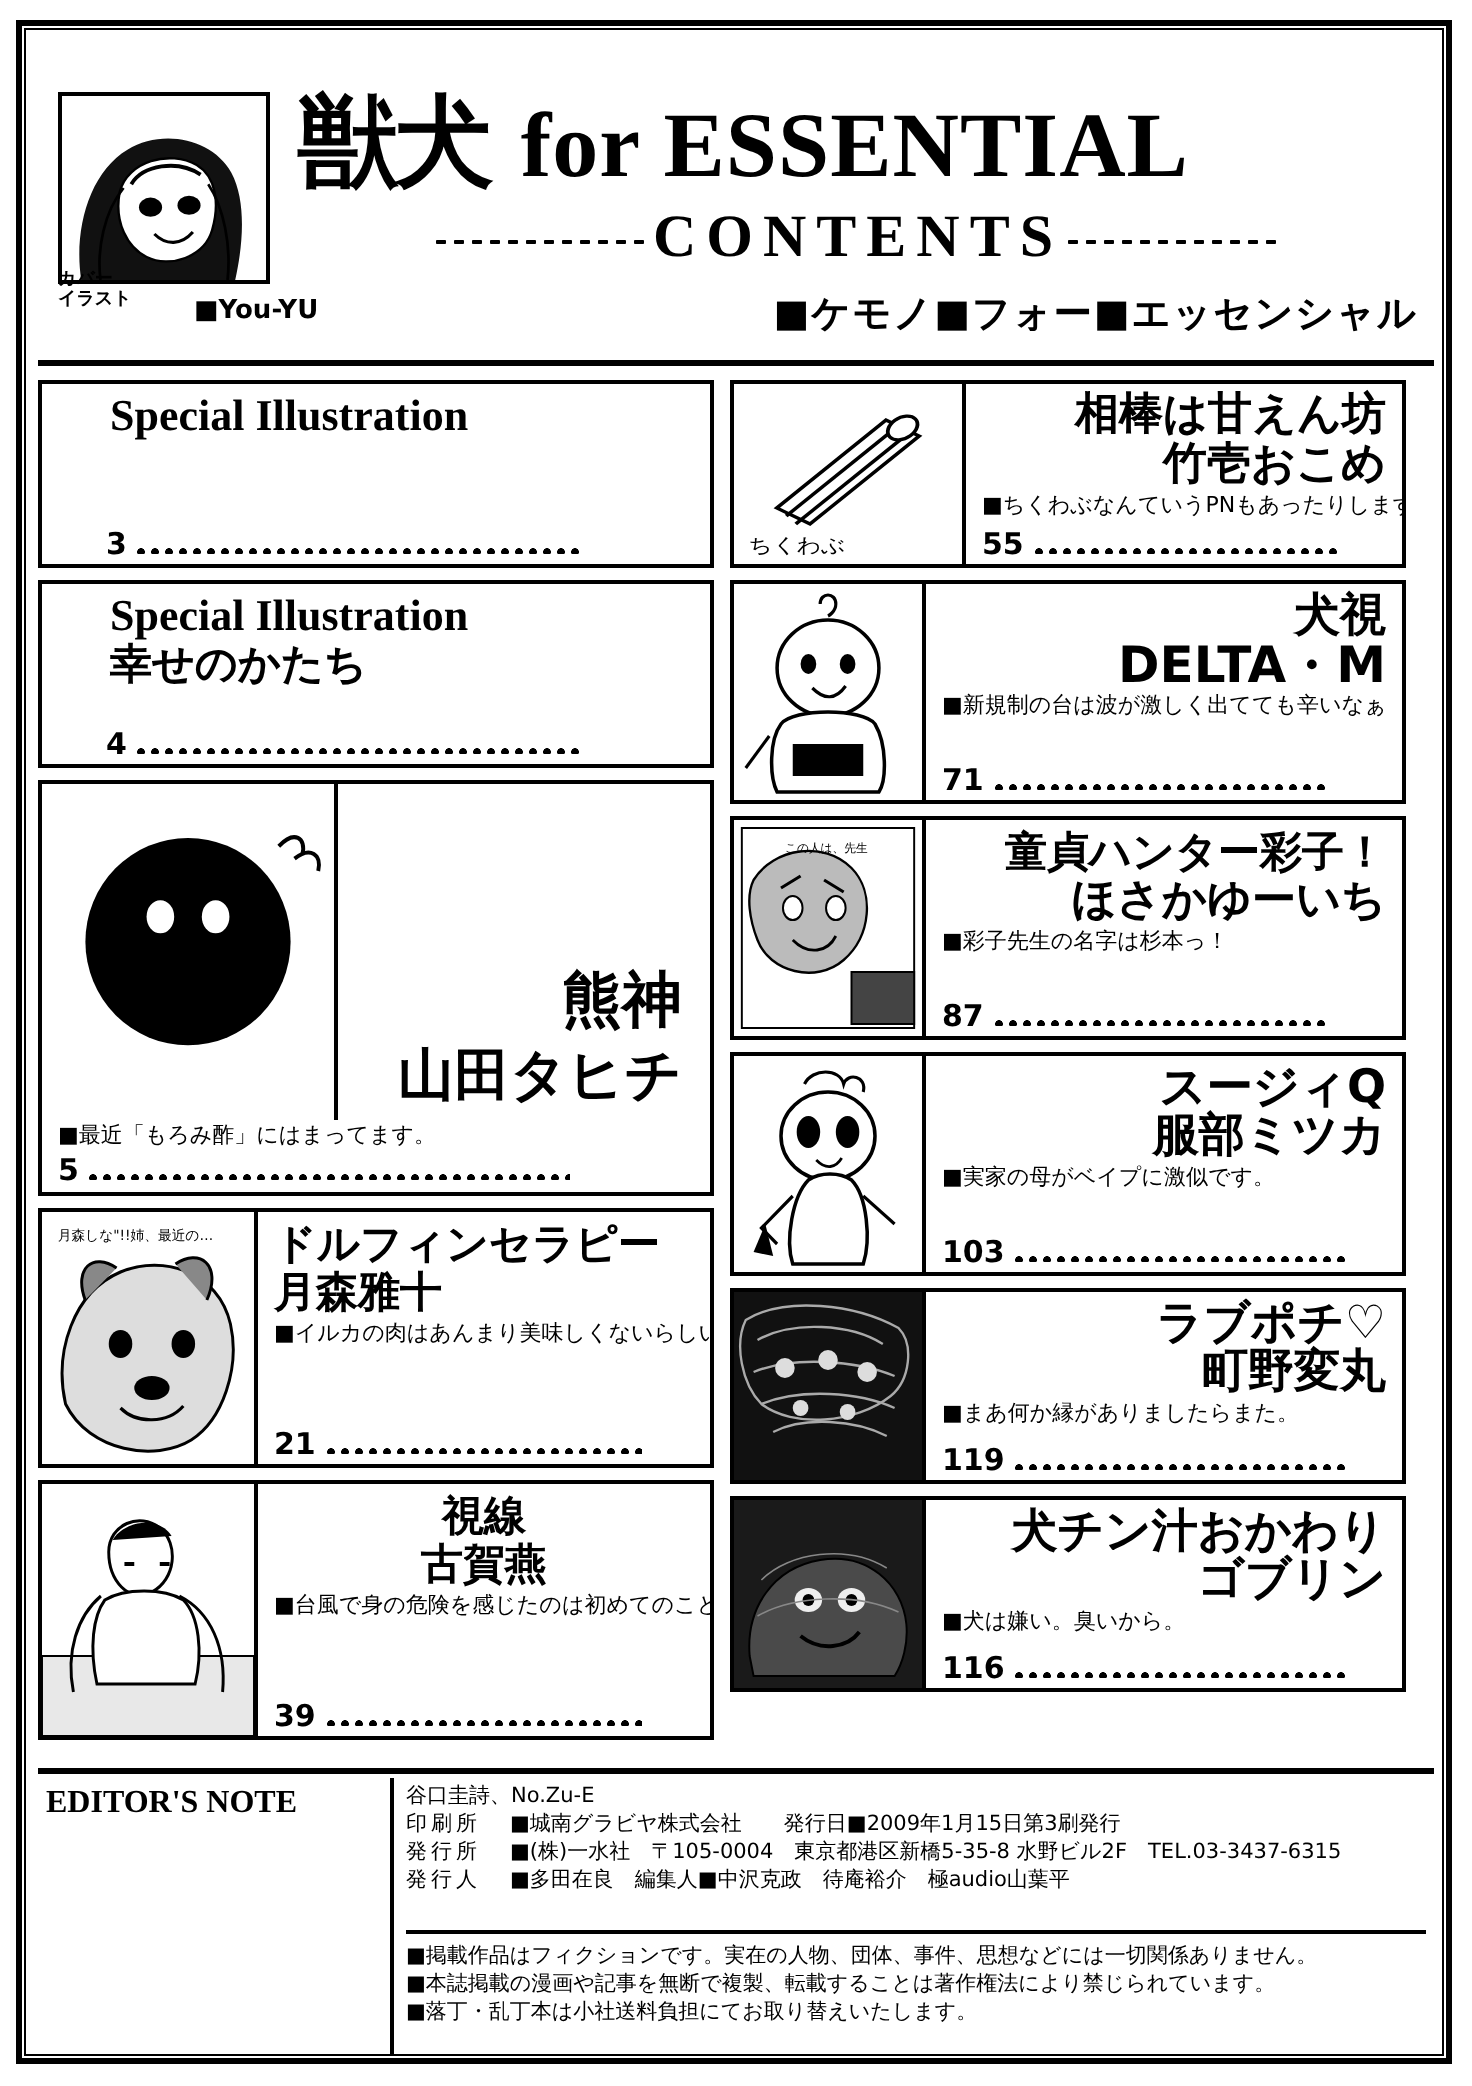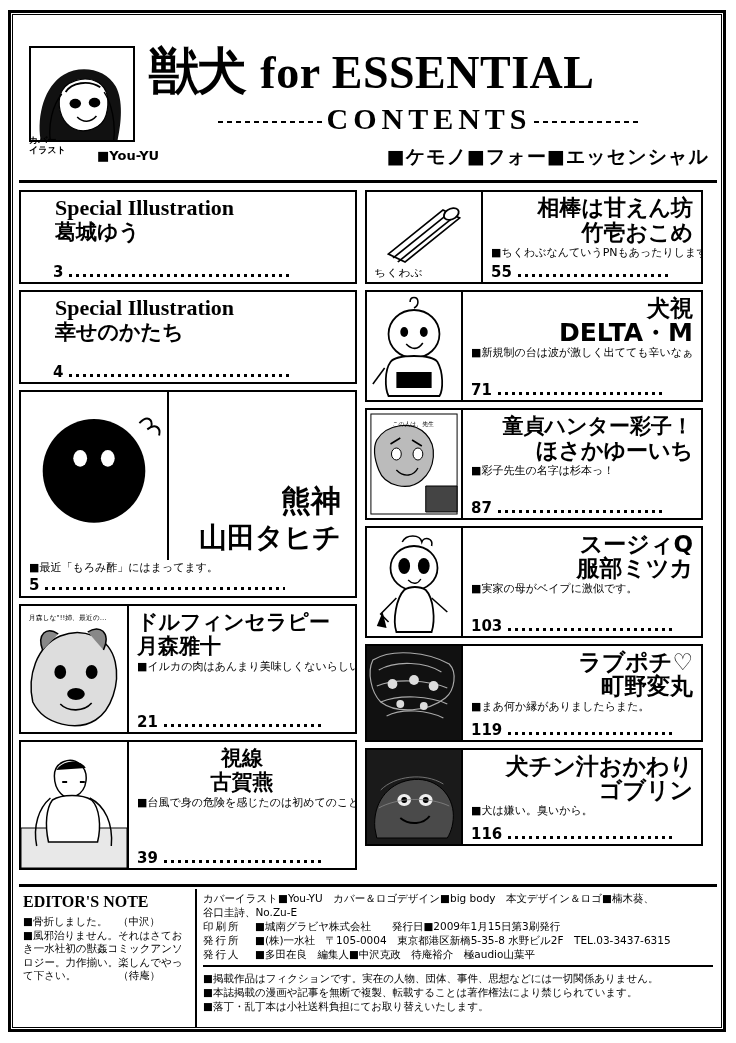--- a/index.html
+++ b/index.html
@@ -339,21 +339,20 @@
     <div class="hdr-sub">■ケモノ■フォー■エッセンシャル</div>
   </div>
   <div class="hdr-rule"></div>
 
   <div class="col col-left">
 
     <div class="entry h-illus nothumb">
       <div class="entry-inner">
         <div class="info">
           <div class="e-title serif">Special Illustration</div>
-          <div class="e-author">葛城ゆう</div>
           <div class="e-pagebar">
             <span class="pg">3</span><span class="leader"></span>
           </div>
         </div>
       </div>
     </div>
 
     <div class="entry h-illus nothumb">
       <div class="entry-inner">
         <div class="info">
@@ -631,30 +630,25 @@
         </div>
       </div>
     </div>
 
   </div>
 
   <div class="footer">
 
     <div class="ed-note">
       <div class="ed-note-title">EDITOR'S NOTE</div>
-      <div class="ed-note-body" style="white-space:pre-wrap;">■骨折しました。　（中沢）
-■風邪治りません。それはさておき一水社初の獣姦コミックアンソロジー。力作揃い。楽しんでやって下さい。　　　　（待庵）</div>
     </div>
 
     <div class="ed-divider"></div>
 
     <div class="colophon">
-      <div class="row">
-        <span>カバーイラスト■You-YU　カバー＆ロゴデザイン■big body　本文デザイン＆ロゴ■楠木葵、</span>
-      </div>
       <div class="row">
         <span>谷口圭詩、No.Zu-E</span>
       </div>
       <div class="row">
         <span class="lbl">印刷所</span><span>■城南グラビヤ株式会社　　発行日■2009年1月15日第3刷発行</span>
       </div>
       <div class="row">
         <span class="lbl">発行所</span><span>■(株)一水社　〒105-0004　東京都港区新橋5-35-8 水野ビル2F　TEL.03-3437-6315</span>
       </div>
       <div class="row">

